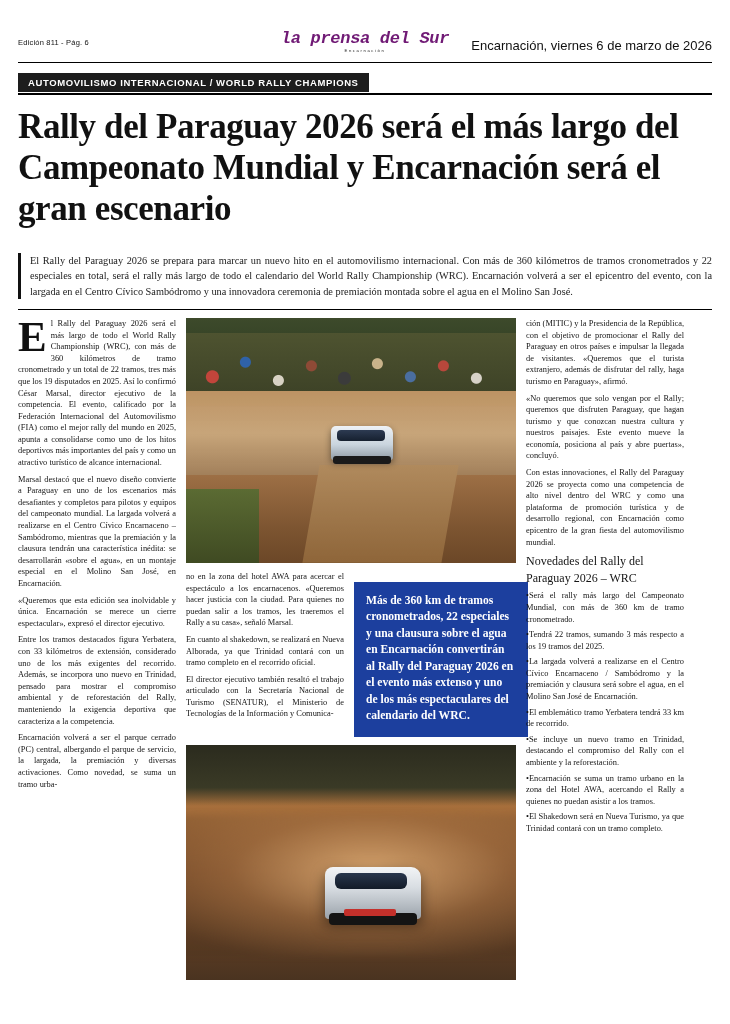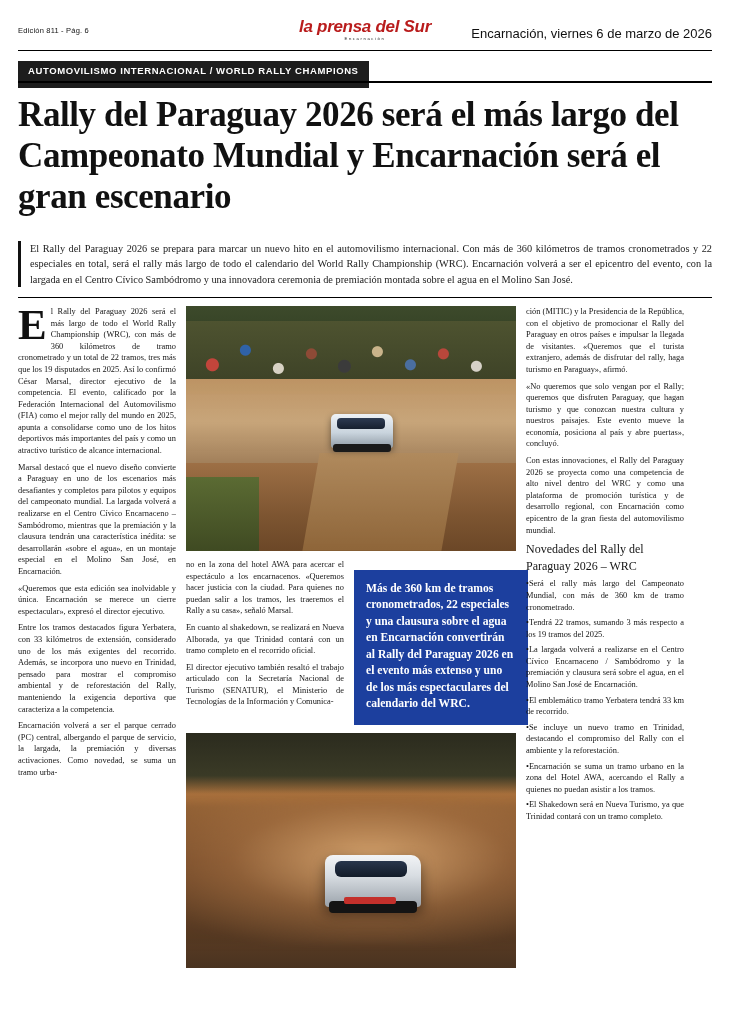--- a/index.html
+++ b/index.html
@@ -13,21 +13,21 @@
     height: 1024px;
     background: #ffffff;
     margin: 0 auto;
     overflow: hidden;
     font-family: "Liberation Serif", serif;
     color: #000;
   }
   .inner {
     position: absolute;
     left: 18px;
-    top: 14px;
+    top: 26px;
     width: 694px;
     height: 996px;
   }
 
   
   .masthead {
     position: relative;
     height: 36px;
     border-bottom: 1px solid #000;
   }
@@ -41,26 +41,26 @@
     color: #111;
   }
   .logo {
     position: absolute;
     left: 50%;
     transform: translateX(-50%);
     top: 4px;
     text-align: center;
   }
   .logo-main {
-    font-family: Liberation Sans, sans-serif;
+    font-family: Liberation Mono, monospace;
     font-weight: bold;
     font-style: italic;
     font-size: 17px;
     letter-spacing: -0.3px;
-    color: #b91c1c;
+    color: #701a75;
     line-height: 1;
   }
   .logo-sub {
     font-family: "Liberation Sans", sans-serif;
     font-size: 4.2px;
     letter-spacing: 1.6px;
     color: #222;
     margin-top: 1px;
   }
   .dateline {
@@ -79,21 +79,21 @@
     height: 19px;
   }
   .section-tag {
     display: inline-block;
     background: #1d1d1d;
     color: #fff;
     font-family: "Liberation Sans", sans-serif;
     font-weight: bold;
     font-size: 9.5px;
     letter-spacing: 0.6px;
-    padding: 4px 10px 12px 10px;
+    padding: 4px 10px 4px 10px;
   }
   .section-rule {
     position: absolute;
     left: 0;
     right: 0;
     bottom: -4px;
     border-bottom: 2px solid #000;
   }
 
   

